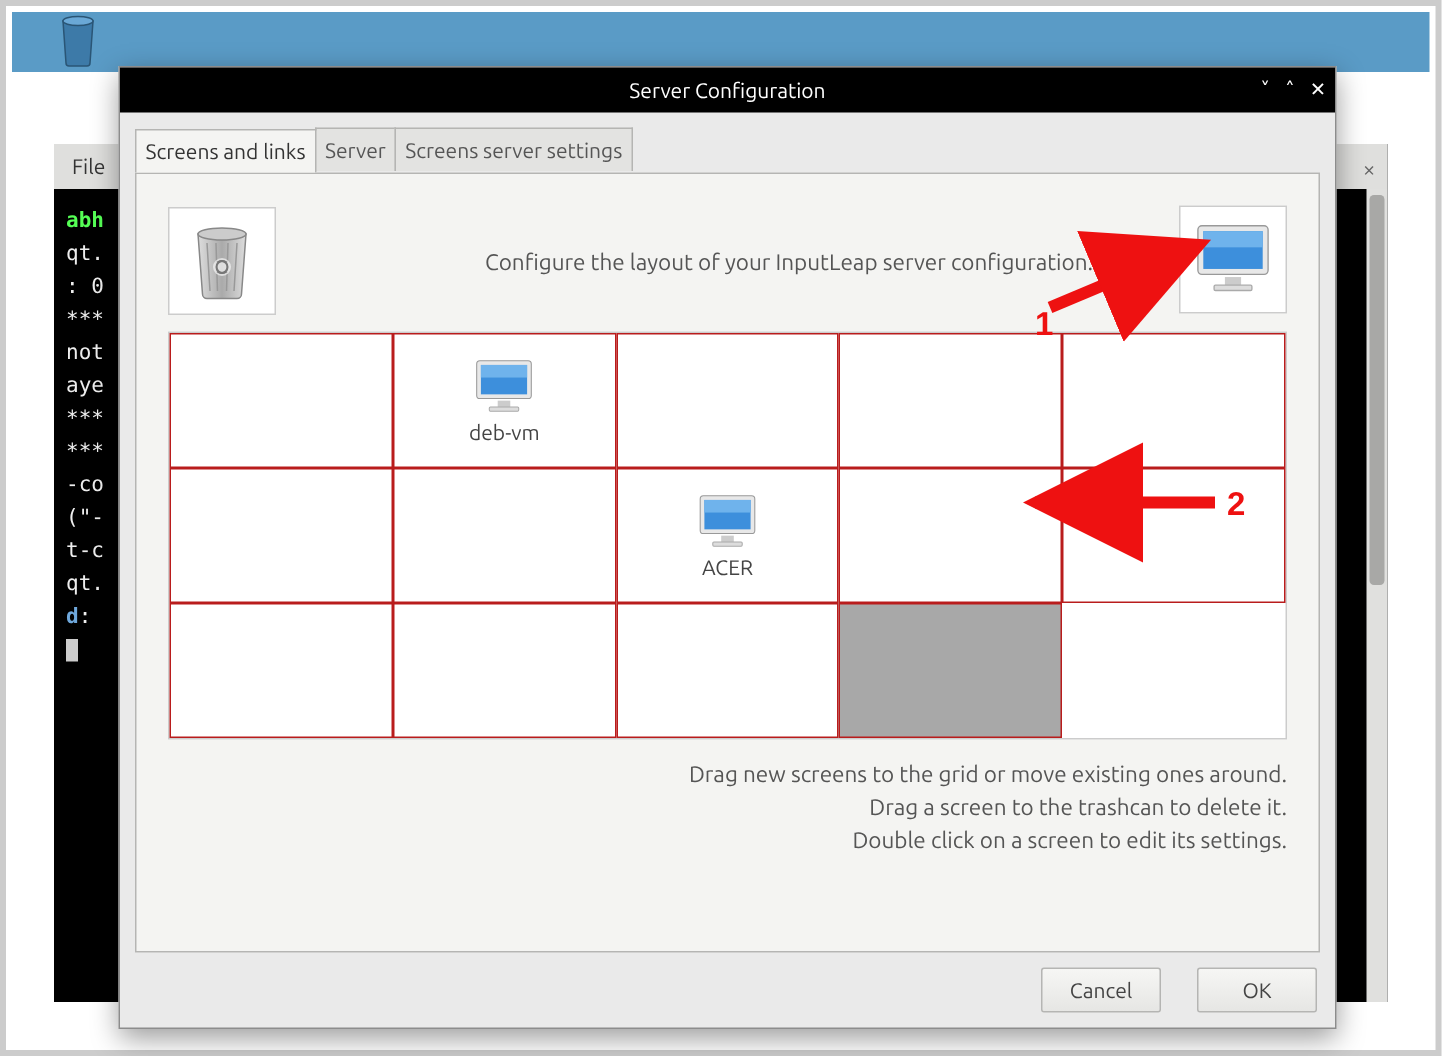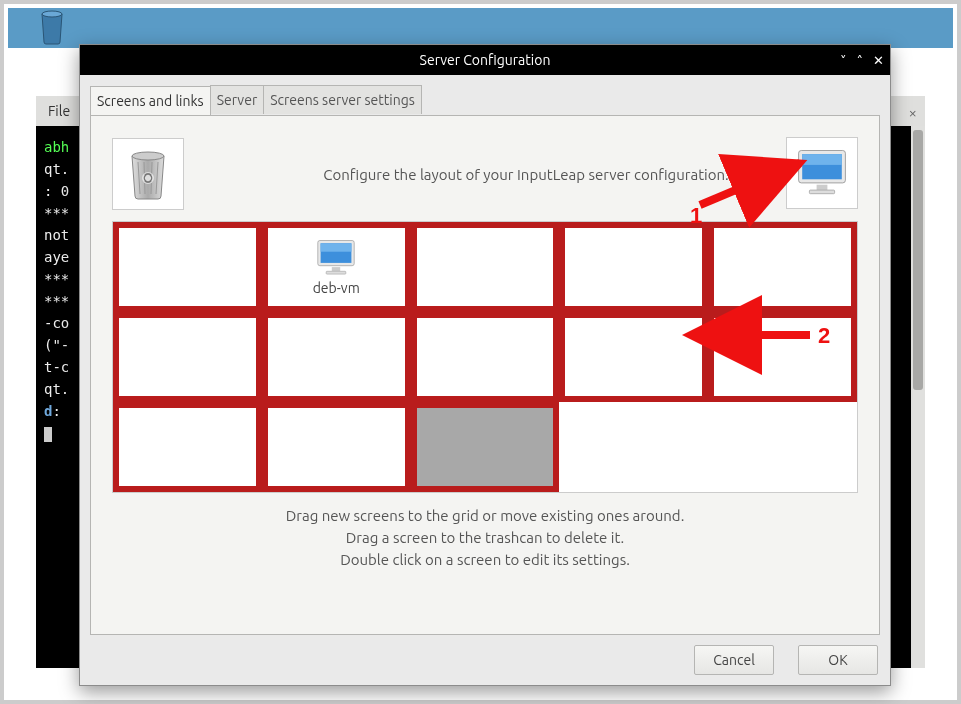--- a/index.html
+++ b/index.html
@@ -9,21 +9,21 @@
 .desktop{position:absolute;left:4px;right:4px;top:4px;height:40px;background:#5a9bc6}
 .trash-desk{position:absolute;left:30px;top:-2px;width:28px;height:40px}
 .trash-desk svg{width:100%;height:100%}
 
 
 .term{position:absolute;left:32px;top:92px;right:32px;bottom:32px;background:#000;color:#fff;font-family:monospace;font-size:14px;line-height:22px;padding:40px 8px 8px 8px;box-sizing:border-box}
 .term .bar{position:absolute;left:0;top:0;right:0;height:30px;background:#dfdfdd;display:flex;align-items:center;color:#333;font-family:"Ubuntu",sans-serif;font-size:14px;padding:0 10px}
 .term .bar .menu{margin-left:2px}
 .term .bar .x{position:absolute;right:8px;top:6px;color:#666;font-size:15px}
 .term pre{margin:0;color:#eee}
-.term .g{color:#55ff55;font-weight:normal}
+.term .g{color:#55ff55;font-weight:bold}
 .term .b{color:#6fa8dc;font-weight:bold}
 .term .cur{display:inline-block;width:8px;height:15px;background:#ccc;vertical-align:middle}
 .term .scroll{position:absolute;right:0;top:30px;bottom:0;width:14px;background:#e0e0de}
 .term .scroll .thumb{position:absolute;left:2px;right:2px;top:4px;height:260px;background:#a8a8a6;border-radius:3px}
 
 
 .dialog{position:absolute;left:75px;top:40px;width:810px;height:640px;background:#eaeaea;border:1px solid #8c8c8c;box-shadow:0 6px 18px rgba(0,0,0,0.4)}
 .titlebar{height:30px;background:#000000;color:#fff;display:flex;align-items:center;justify-content:center;font-size:14px;position:relative}
 .titlebar .controls{position:absolute;right:6px;top:0;height:100%;display:flex;align-items:center;gap:10px;font-size:13px}
 .titlebar .controls span{cursor:default}
@@ -33,25 +33,25 @@
 .tab{padding:6px 6px;font-size:14px;color:#555;background:#e3e3e1;border:1px solid #b5b5b3;border-bottom:none;margin-right:-1px;cursor:default}
 .tab.active{background:#f4f4f2;color:#333;position:relative;top:1px}
 .pane{border:1px solid #b5b5b3;background:#f4f4f2;position:absolute;left:0;right:0;top:30px;bottom:0;padding:21px;box-sizing:border-box}
 
 .toprow{display:flex;align-items:center;height:74px;gap:10px;position:relative}
 .bin-box,.screen-box{width:70px;height:70px;border:1px solid #ccc;background:#fff;display:flex;align-items:center;justify-content:center}
 .screen-box{position:absolute;right:0;top:0}
 .instr{flex:1;text-align:center;color:#555;font-size:15px}
 
 .grid{margin-top:10px;display:grid;grid-template-columns:repeat(5,1fr);grid-template-rows:repeat(3,90px);border:1px solid #ccc;background:#fff}
-.cell{border:6px solid #b91c1c;display:flex;flex-direction:column;align-items:center;justify-content:center;font-size:14px;color:#444;position:relative}
+.cell{border:1px solid #b91c1c;display:flex;flex-direction:column;align-items:center;justify-content:center;font-size:14px;color:#444;position:relative}
 .cell .lbl{margin-top:2px}
 .cell.disabled{background:#a8a8a8}
 
-.hints{margin-top:12px;text-align:center;color:#555;font-size:15px;line-height:22px}
+.hints{margin-top:12px;text-align:right;color:#555;font-size:15px;line-height:22px}
 
 .buttons{position:absolute;right:12px;bottom:10px;display:flex;gap:24px}
 .btn{min-width:78px;height:28px;border:1px solid #b5b5b3;background:linear-gradient(#f6f6f4,#e6e6e4);color:#444;font-size:14px;display:flex;align-items:center;justify-content:center;border-radius:2px;cursor:default}
 
 
 .arrow{position:absolute;pointer-events:none}
 .arrow svg{overflow:visible}
 .num{font-weight:bold;font-size:22px;fill:#e11;font-family:sans-serif}
 
 .monitor-svg{width:42px;height:40px}
@@ -161,20 +161,30 @@
                 <rect x="16" y="46" width="28" height="4" rx="1" fill="#ddd" stroke="#aaa"></rect>
               </svg>
             <span class="lbl">deb-vm</span>
           </div>
           <div class="cell"></div>
           <div class="cell"></div>
           <div class="cell"></div>
 
           <div class="cell"></div>
           <div class="cell"></div>
+          <div class="cell">
+            <svg class="monitor-svg" viewBox="0 0 60 54">
+                <rect x="4" y="2" width="52" height="36" rx="3" fill="#e8e8e8" stroke="#999"></rect>
+                <rect x="8" y="6" width="44" height="28" fill="#3d8fdc"></rect>
+                <rect x="8" y="6" width="44" height="12" fill="#6fb3ec"></rect>
+                <rect x="24" y="40" width="12" height="6" fill="#ccc"></rect>
+                <rect x="16" y="46" width="28" height="4" rx="1" fill="#ddd" stroke="#aaa"></rect>
+              </svg>
+            <span class="lbl">ACER</span>
+          </div>
           <div class="cell"></div>
 
           <div class="cell"></div>
           <div class="cell"></div>
           <div class="cell"></div>
           <div class="cell"></div>
           <div class="cell disabled"></div>
         </div>
 
         <div class="hints">

